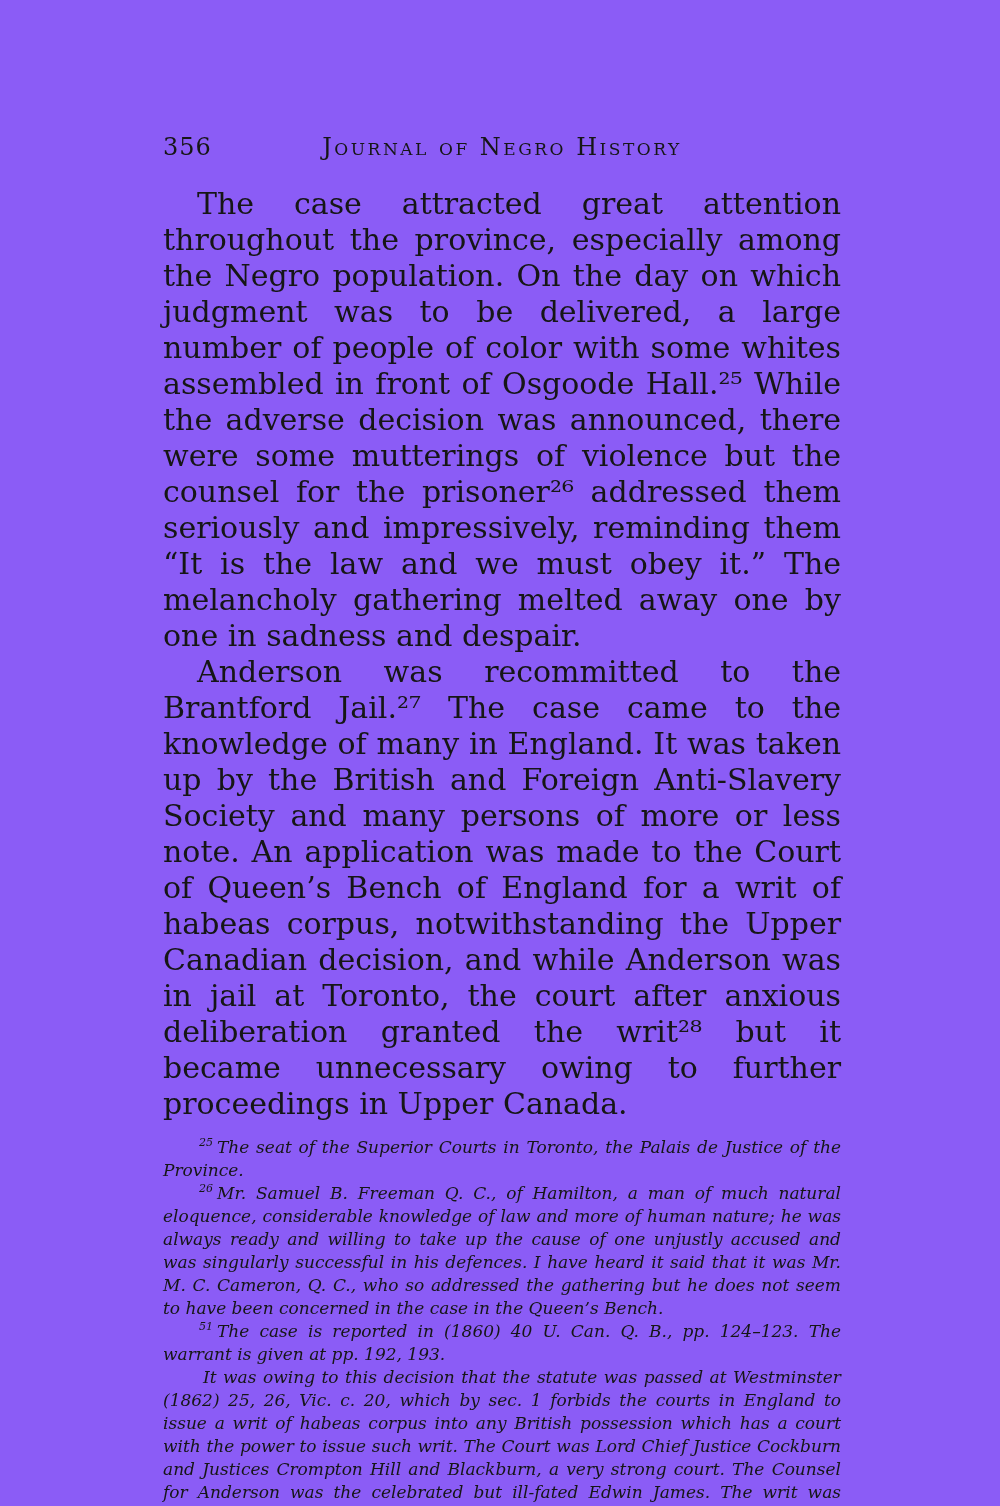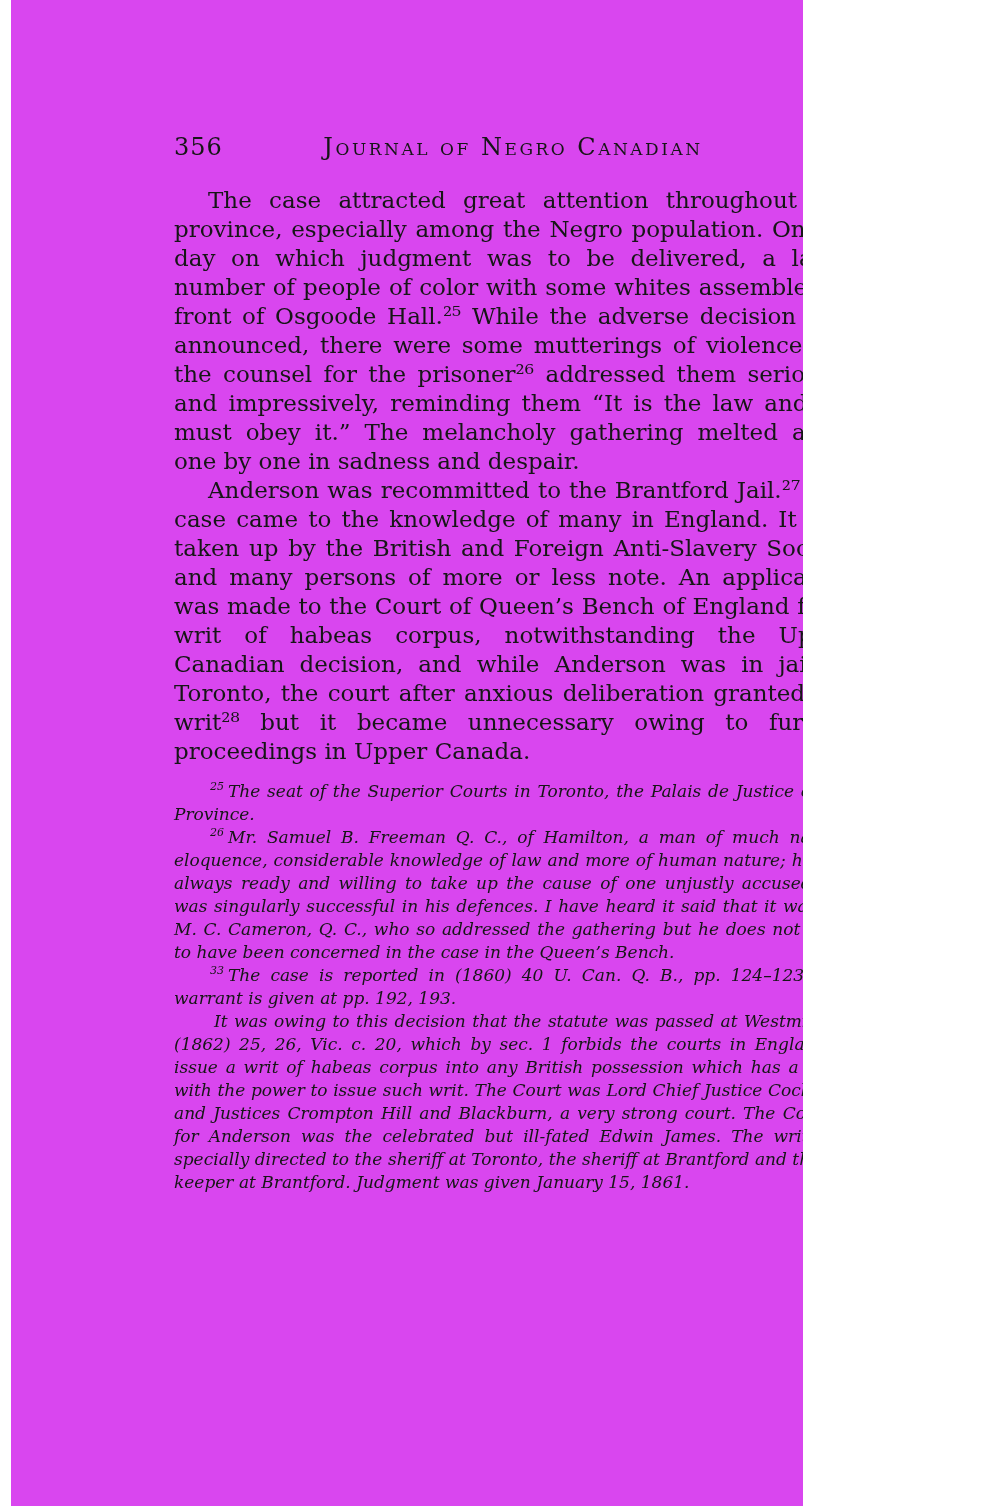--- a/index.html
+++ b/index.html
@@ -2,27 +2,26 @@
 <html><head>
 <meta charset="utf-8">
 <style>
   html, body {
     margin: 0;
     padding: 0;
     background: #ffffff;
   }
   .page {
     position: relative;
-    width: 792px;
+    width: 1000px;
     height: 1506px;
-    background: #d946ef;
+    background: #8b5cf6;
     font-family: "DejaVu Serif", serif;
     color: #161616;
     overflow: hidden;
-    margin-left: 11px;
   }
   .content {
     position: absolute;
     left: 163px;
     top: 133px;
     width: 678px;
   }
   .header {
     position: relative;
     height: 29px;
@@ -38,22 +37,22 @@
   }
   .running-head {
     display: block;
     text-align: center;
     font-size: 24px;
     font-variant: small-caps;
     letter-spacing: 2.5px;
     font-weight: 500;
   }
   .body-text {
-    font-size: 23px;
-    line-height: 29px;
+    font-size: 30px;
+    line-height: 36px;
     text-align: justify;
   }
   .body-text p {
     margin: 0;
     text-indent: 34px;
   }
   .footnotes {
     margin-top: 14px;
     font-size: 17px;
     line-height: 23px;
@@ -71,29 +70,29 @@
   }
 </style>
 </head>
 <body>
 
 <div class="page">
   <div class="content">
 
     <div class="header">
       <span class="page-num">356</span>
-      <span class="running-head">Journal of Negro Canadian</span>
+      <span class="running-head">Journal of Negro History</span>
     </div>
 
     <div class="body-text">
       <p>The case attracted great attention throughout the province, especially among the Negro population.  On the day on which judgment was to be delivered, a large number of people of color with some whites assembled in front of Osgoode Hall.²⁵  While the adverse decision was announced, there were some mutterings of violence but the counsel for the prisoner²⁶ addressed them seriously and impressively, reminding them “It is the law and we must obey it.”  The melancholy gathering melted away one by one in sadness and despair.</p>
       <p>Anderson was recommitted to the Brantford Jail.²⁷ The case came to the knowledge of many in England.  It was taken up by the British and Foreign Anti-Slavery Society and many persons of more or less note.  An application was made to the Court of Queen’s Bench of England for a writ of habeas corpus, notwithstanding the Upper Canadian decision, and while Anderson was in jail at Toronto, the court after anxious deliberation granted the writ²⁸ but it became unnecessary owing to further proceedings in Upper Canada.</p>
     </div>
 
     <div class="footnotes">
       <p><sup>25</sup><span>The seat of the Superior Courts in Toronto, the Palais de Justice of the Province.</span></p>
       <p><sup>26</sup><span>Mr. Samuel B. Freeman Q. C., of Hamilton, a man of much natural eloquence, considerable knowledge of law and more of human nature; he was always ready and willing to take up the cause of one unjustly accused and was singularly successful in his defences.  I have heard it said that it was Mr. M. C. Cameron, Q. C., who so addressed the gathering but he does not seem to have been concerned in the case in the Queen’s Bench.</span></p>
-      <p><sup>33</sup><span>The case is reported in (1860) 40 U. Can. Q. B., pp. 124–123.  The warrant is given at pp. 192, 193.</span></p>
+      <p><sup>51</sup><span>The case is reported in (1860) 40 U. Can. Q. B., pp. 124–123.  The warrant is given at pp. 192, 193.</span></p>
       <p><sup></sup><span>It was owing to this decision that the statute was passed at Westminster (1862) 25, 26, Vic. c. 20, which by sec. 1 forbids the courts in England to issue a writ of habeas corpus into any British possession which has a court with the power to issue such writ.  The Court was Lord Chief Justice Cockburn and Justices Crompton Hill and Blackburn, a very strong court.  The Counsel for Anderson was the celebrated but ill-fated Edwin James.  The writ was specially directed to the sheriff at Toronto, the sheriff at Brantford and the jail keeper at Brantford.  Judgment was given January 15, 1861.</span></p>
     </div>
 
   </div>
 </div>
 
 </body></html>

